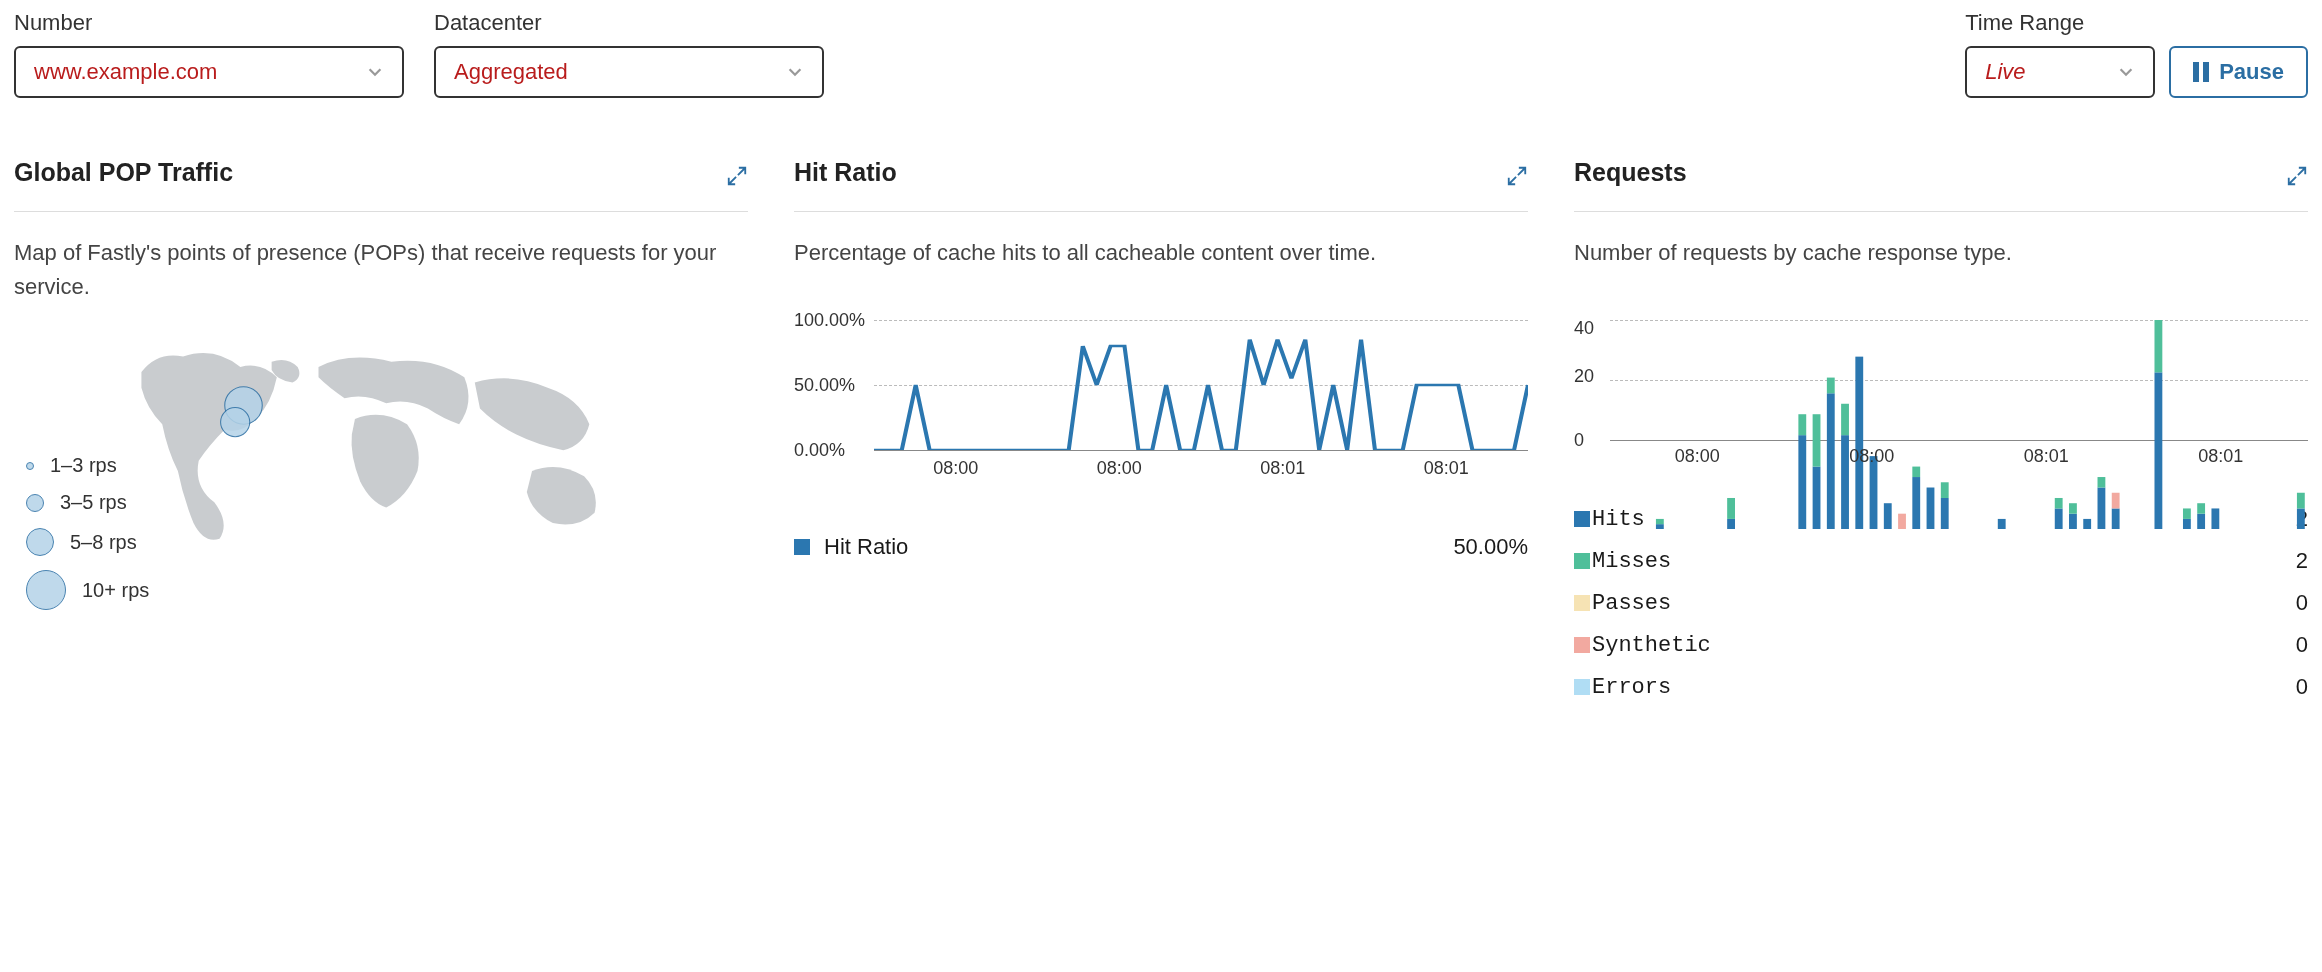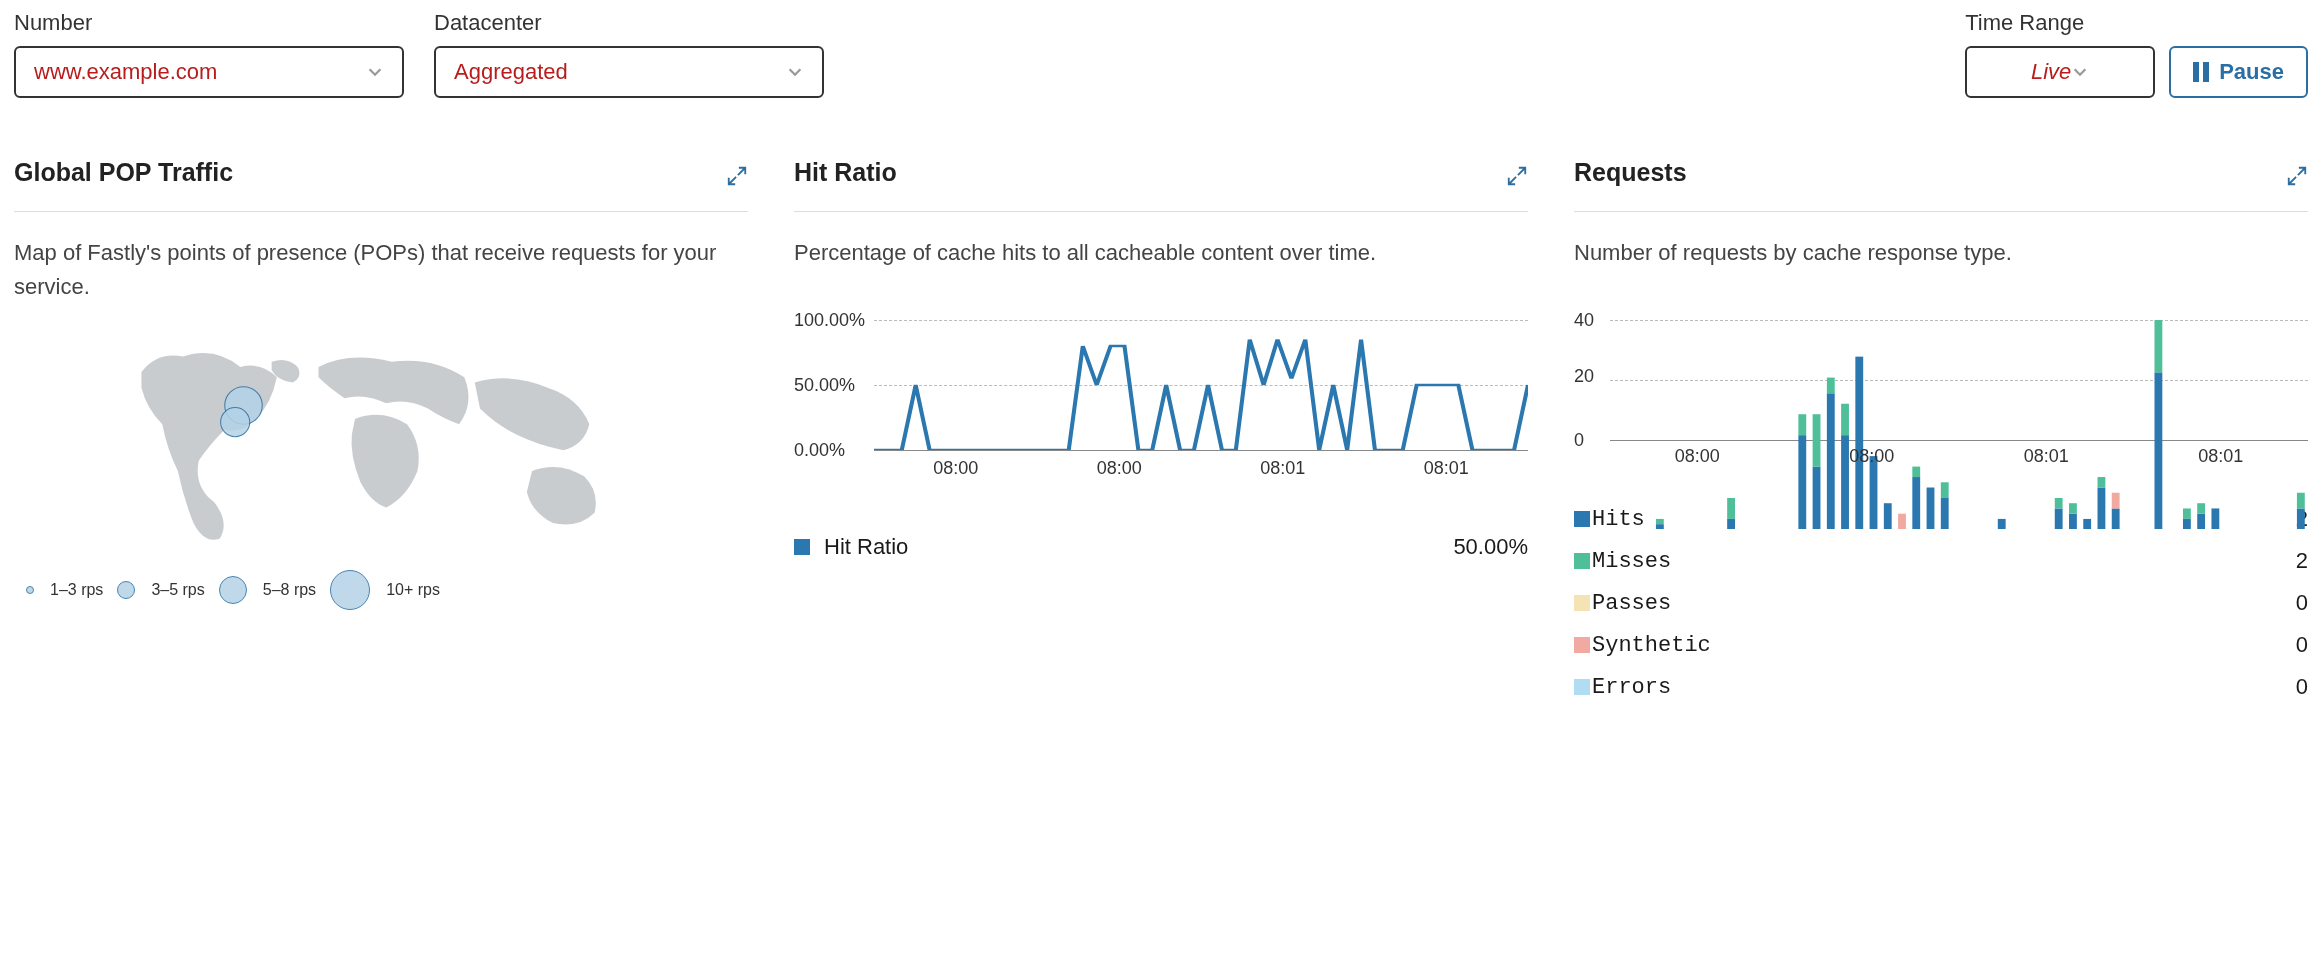--- a/index.html
+++ b/index.html
@@ -31,21 +31,21 @@
     justify-content: space-between;
     border: 2px solid #333;
     border-radius: 6px;
     padding: 10px 18px;
     min-width: 390px;
     height: 52px;
     font-size: 22px;
     background: #fff;
     cursor: pointer;
   }
-  .select-box.narrow { min-width: 190px; justify-content: center; }
+  .select-box.narrow { min-width: 190px; }
   .select-box .value { color: #b91c1c; }
   .select-box .value.italic { font-style: italic; }
   .flex-spacer { flex: 1; }
   .time-row {
     display: flex;
     align-items: flex-end;
     gap: 14px;
   }
   .pause-btn {
     display: flex;
@@ -122,23 +122,23 @@
     fill: #b4d3e8;
     stroke: #2b6ea3;
     stroke-width: 1;
     opacity: 0.85;
   }
   .map-legend {
     position: absolute;
     left: 12px;
     bottom: -40px;
     display: flex;
-    flex-direction: row;
+    flex-direction: column;
     gap: 14px;
-    font-size: 16px;
+    font-size: 20px;
     color: #333;
   }
   .legend-row {
     display: flex;
     align-items: center;
     gap: 16px;
   }
   .legend-bubble {
     border: 1.5px solid #2b6ea3;
     background: #b4d3e8;
@@ -374,21 +374,21 @@
   <div class="card">
     <div class="card-header">
       <div class="card-title">Requests</div>
       <svg class="expand-icon" viewBox="0 0 24 24">
           <path d="M14 3h7v7M10 21H3v-7M21 3l-8 8M3 21l8-8"></path>
         </svg>
     </div>
     <div class="card-desc">Number of requests by cache response type.</div>
 
     <div class="bar-chart">
-      <div class="y-label" style="top:0">40</div>
+      <div class="y-label" style="top:8px">40</div>
       <div class="grid-line" style="top:0"></div>
       <div class="y-label" style="top:56px">20</div>
       <div class="grid-line" style="top:60px"></div>
       <div class="y-label" style="top:120px">0</div>
       <div class="grid-line" style="top:120px;border-top-style:solid;border-color:#888"></div>
       <div class="plot"><svg id="req-svg" viewBox="0 0 400 120" preserveAspectRatio="none">
             <rect x="26.326530612244895" width="4.4897959183673475" y="117" height="3" fill="#2b77b0"></rect>
             <rect x="26.326530612244895" width="4.4897959183673475" y="114" height="3" fill="#4fbf9a"></rect>
             <rect x="67.14285714285714" width="4.4897959183673475" y="114" height="6" fill="#2b77b0"></rect>
             <rect x="67.14285714285714" width="4.4897959183673475" y="102" height="12" fill="#4fbf9a"></rect>

